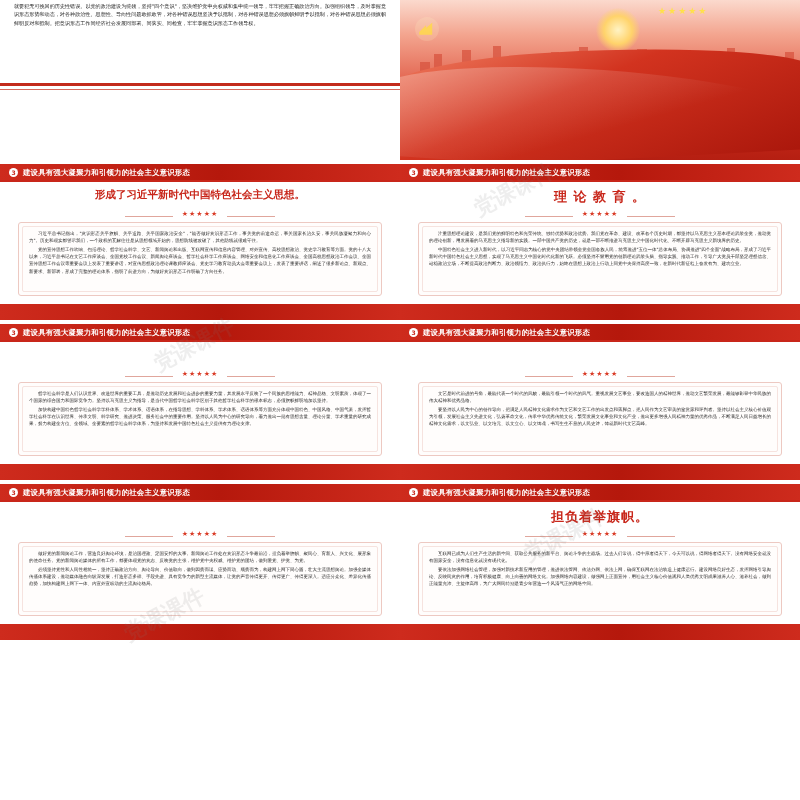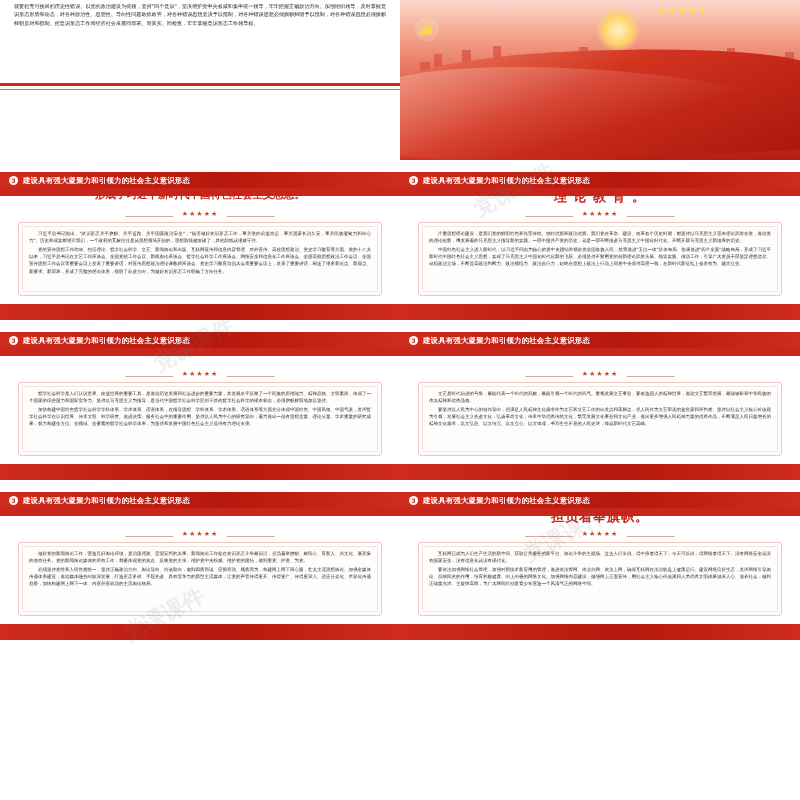--- a/index.html
+++ b/index.html
@@ -30,21 +30,21 @@
   .ribbon{position:absolute;left:-20px;top:50px;width:440px;height:110px;
           background:linear-gradient(160deg,#ef7c5f 0%,#d2331f 40%,#a9160b 100%);
           transform:rotate(-3deg);border-radius:40% 60% 0 0/30% 30% 0 0;}
   .ribbon2{position:absolute;left:-30px;top:70px;width:460px;height:100px;
           background:linear-gradient(160deg,rgba(255,255,255,.32),rgba(255,255,255,0) 55%);
           transform:rotate(4deg);border-radius:50% 50% 0 0/40% 40% 0 0;}
   .stars-cover{position:absolute;left:258px;top:6px;color:#ffe14a;font-size:9px;letter-spacing:2px;}
   .emblem-cover{position:absolute;left:14px;top:16px;width:26px;height:26px;}
 
   
-  .bar{position:absolute;left:0;top:12px;width:400px;height:24px;background:#c8261a;}
+  .bar{position:absolute;left:0;top:4px;width:400px;height:18px;background:#c8261a;}
   .bar-inner{position:absolute;left:0;top:0;width:400px;height:16px;
              background:linear-gradient(90deg,#ce2b1d 0%,#b5180c 55%,#ce2b1d 100%);}
   .bar-badge{position:absolute;left:9px;top:3.5px;width:9px;height:9px;border-radius:50%;
              background:#fff;color:#c8261a;font-size:6px;line-height:9px;text-align:center;font-weight:bold;}
   .bar-title{position:absolute;left:23px;top:3.5px;color:#fff;font-size:7.4px;font-weight:bold;letter-spacing:.2px;}
   .bar-bottom{position:absolute;left:0;bottom:0;width:400px;height:16px;
               background:linear-gradient(90deg,#ce2b1d 0%,#b5180c 55%,#ce2b1d 100%);}
 
   .slide-title{position:absolute;left:0;right:0;top:28px;text-align:center;color:#c8261a;
                font-size:13px;font-weight:bold;letter-spacing:1px;}

